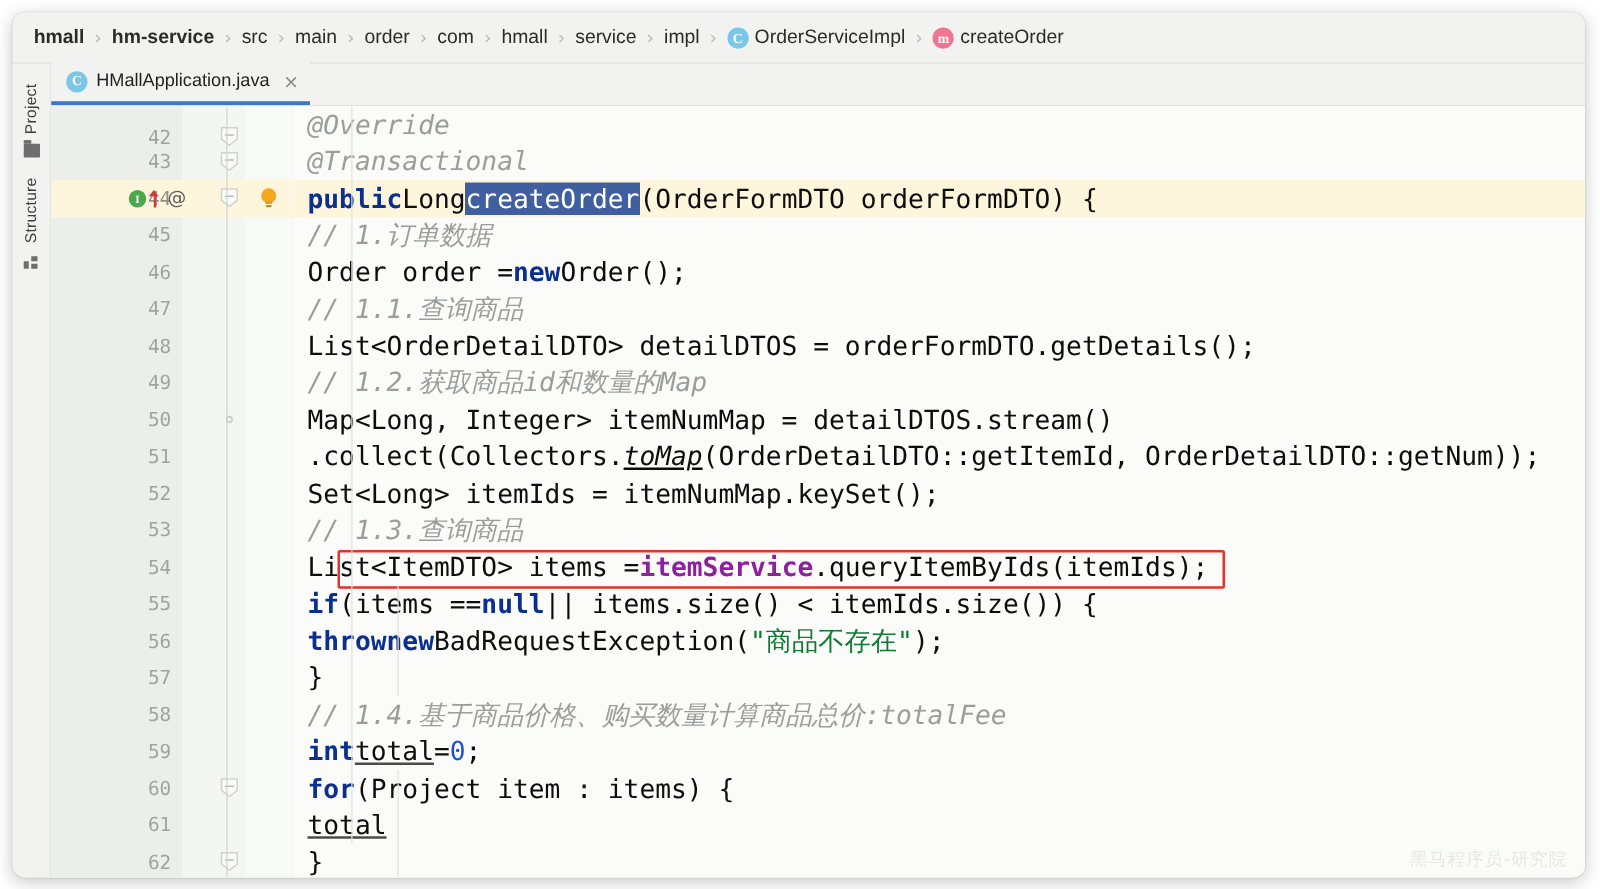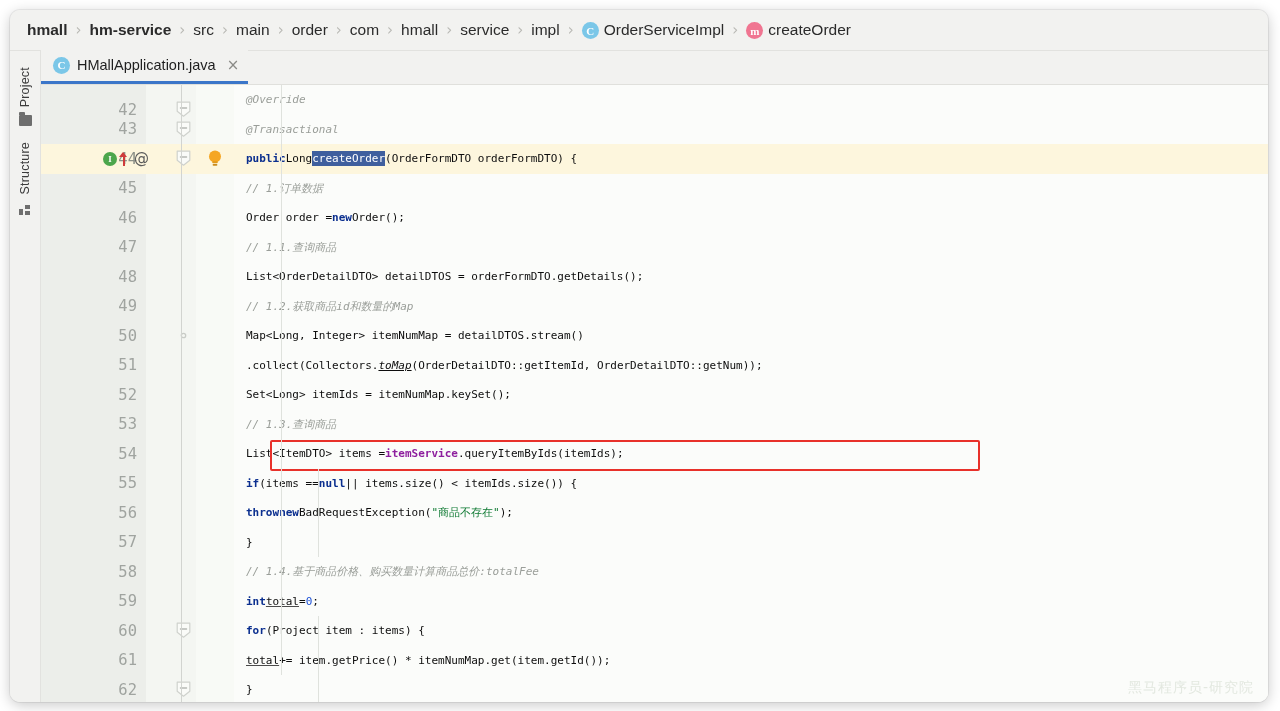--- a/index.html
+++ b/index.html
@@ -172,21 +172,21 @@
     position:absolute;left:164px;top:0;height:29.5px;width:20px;
     display:flex;align-items:center;justify-content:center;
   }
 
   
   .codetext{
     position:absolute;left:0;top:0;height:29.5px;
     padding-left:12px;
     display:flex;align-items:center;
     font-family:"DejaVu Sans Mono","Liberation Mono",monospace;
-    font-size:11px;color:#0d0d0d;letter-spacing:0;
+    font-size:21px;color:#0d0d0d;letter-spacing:0;
   }
   .rowbg{position:absolute;left:0;right:0;top:0;height:29.5px;}
   .rowbg.hlbg{background:#fdf6dd;}
 
   
   .kw{color:#0b2f8f;font-weight:bold;}
   .cm{color:#9a9e99;font-style:italic;}
   .st{color:#0f7a33;}
   .num{color:#1a4fd6;}
   .fld{color:#8e1f9e;font-weight:bold;}
@@ -517,21 +517,20 @@
               <div class="rowbg" style="top: 531px;"></div>
               <div class="codetext" style="top: 531px;">
                 <span>        </span>
                 <span class="kw">for</span>
                 <span> (Project item : items) {</span>
               </div>
               <div class="rowbg" style="top: 560.5px;"></div>
               <div class="codetext" style="top: 560.5px;">
                 <span>            </span>
                 <span class="undl">total</span>
-                <span> += item.getPrice() * itemNumMap.get(item.getId());</span>
               </div>
               <div class="rowbg" style="top: 590px;"></div>
               <div class="codetext" style="top: 590px;">
                 <span>        }</span>
               </div>
             </div>
           <div id="overlays">
               <div class="redbox" style="top: 355px; left: 36px; width: 706px; height: 27px; border-color: rgb(232, 49, 42);"></div>
               <div class="indent-guide" style="left: 47px; top: 0px; height: 590px;"></div>
               <div class="indent-guide" style="left: 84px; top: 383.5px; height: 88.5px;"></div>

